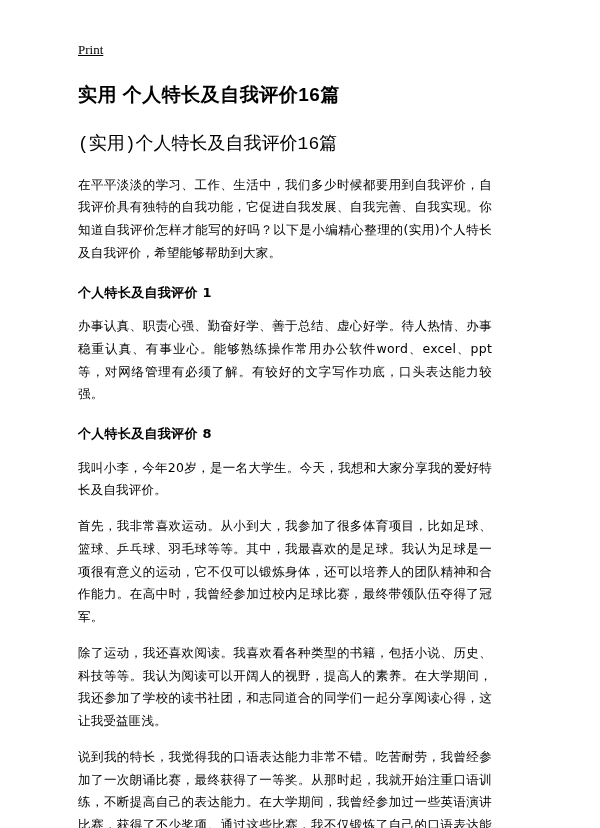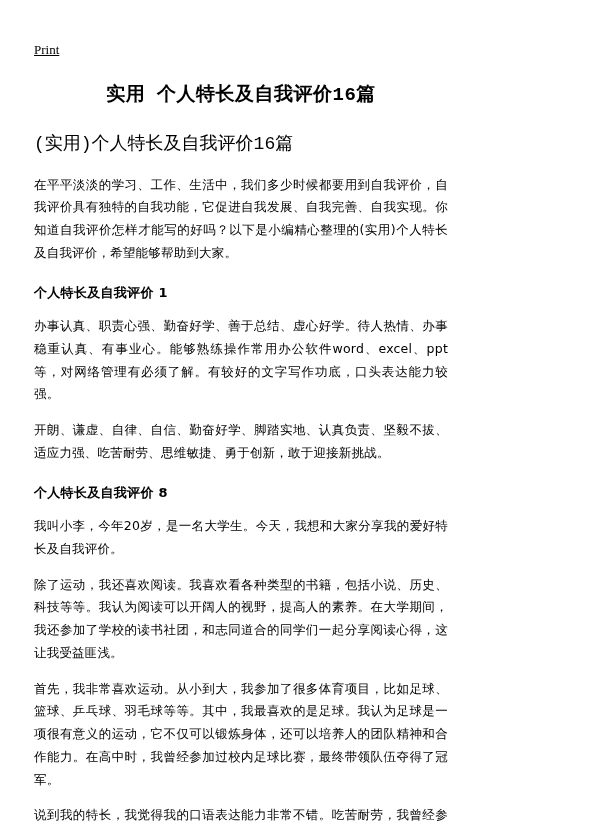--- a/index.html
+++ b/index.html
@@ -13,32 +13,32 @@
     font-family: "Liberation Serif", "DejaVu Serif", serif;
     color: #000000;
     overflow: hidden;
   }
   .page {
     width: 482px;
     height: 828px;
     box-sizing: border-box;
     padding: 40px 34px 13px 34px;
     position: relative;
+    margin-left: 44px;
   }
   .print-link {
     font-family: "Liberation Serif", "DejaVu Serif", serif;
     font-size: 13px;
     color: #000;
     margin: 0 0 26px 0;
     line-height: 1;
     display: inline-block;
   }
   .doc-title {
-    text-align: center;
-    font-family: Liberation Mono, monospace;
+    font-family: Liberation Sans, sans-serif;
     font-weight: bold;
     font-size: 19px;
     letter-spacing: 0.5px;
     margin: 0 0 22px 0;
     line-height: 1.4;
   }
   .subtitle {
     font-family: Liberation Mono, monospace;
     font-size: 18px;
     margin: 0 0 16px 0;
@@ -69,22 +69,21 @@
   <a class="print-link" href="#">Print</a>
 
   <h1 class="doc-title">实用 个人特长及自我评价16篇</h1>
 
   <div class="subtitle">(实用)个人特长及自我评价16篇</div>
 
   <p class="body-text">在平平淡淡的学习、工作、生活中，我们多少时候都要用到自我评价，自我评价具有独特的自我功能，它促进自我发展、自我完善、自我实现。你知道自我评价怎样才能写的好吗？以下是小编精心整理的(实用)个人特长及自我评价，希望能够帮助到大家。</p>
 
   <h2 class="section-heading">个人特长及自我评价 1</h2>
   <p class="body-text">办事认真、职责心强、勤奋好学、善于总结、虚心好学。待人热情、办事稳重认真、有事业心。能够熟练操作常用办公软件word、excel、ppt等，对网络管理有必须了解。有较好的文字写作功底，口头表达能力较强。</p>
-  <p class="body-text">开朗、谦虚、自律、自信、勤奋好学、脚踏实地、认真负责、坚毅不拔、适应力强、吃苦耐劳、思维敏捷、勇于创新，敢于迎接新挑战。</p>
 
   <h2 class="section-heading">个人特长及自我评价 8</h2>
   <p class="body-text">我叫小李，今年20岁，是一名大学生。今天，我想和大家分享我的爱好特长及自我评价。</p>
+  <p class="body-text">首先，我非常喜欢运动。从小到大，我参加了很多体育项目，比如足球、篮球、乒乓球、羽毛球等等。其中，我最喜欢的是足球。我认为足球是一项很有意义的运动，它不仅可以锻炼身体，还可以培养人的团队精神和合作能力。在高中时，我曾经参加过校内足球比赛，最终带领队伍夺得了冠军。</p>
   <p class="body-text">除了运动，我还喜欢阅读。我喜欢看各种类型的书籍，包括小说、历史、科技等等。我认为阅读可以开阔人的视野，提高人的素养。在大学期间，我还参加了学校的读书社团，和志同道合的同学们一起分享阅读心得，这让我受益匪浅。</p>
-  <p class="body-text">首先，我非常喜欢运动。从小到大，我参加了很多体育项目，比如足球、篮球、乒乓球、羽毛球等等。其中，我最喜欢的是足球。我认为足球是一项很有意义的运动，它不仅可以锻炼身体，还可以培养人的团队精神和合作能力。在高中时，我曾经参加过校内足球比赛，最终带领队伍夺得了冠军。</p>
   <p class="body-text">说到我的特长，我觉得我的口语表达能力非常不错。吃苦耐劳，我曾经参加了一次朗诵比赛，最终获得了一等奖。从那时起，我就开始注重口语训练，不断提高自己的表达能力。在大学期间，我曾经参加过一些英语演讲比赛，获得了不少奖项。通过这些比赛，我不仅锻炼了自己的口语表达能力，还学习了如何进行有效的演讲和演说。</p>
   <p class="body-text">最后，我来谈谈我的自我评价。我觉得我是一个积极向上、勤奋好学的人。我对生活充满热情，对学习有强烈的求知欲望。同时，我也认为自己还有不足之处，比如</p>
 
 </div>
 
 </body></html>

